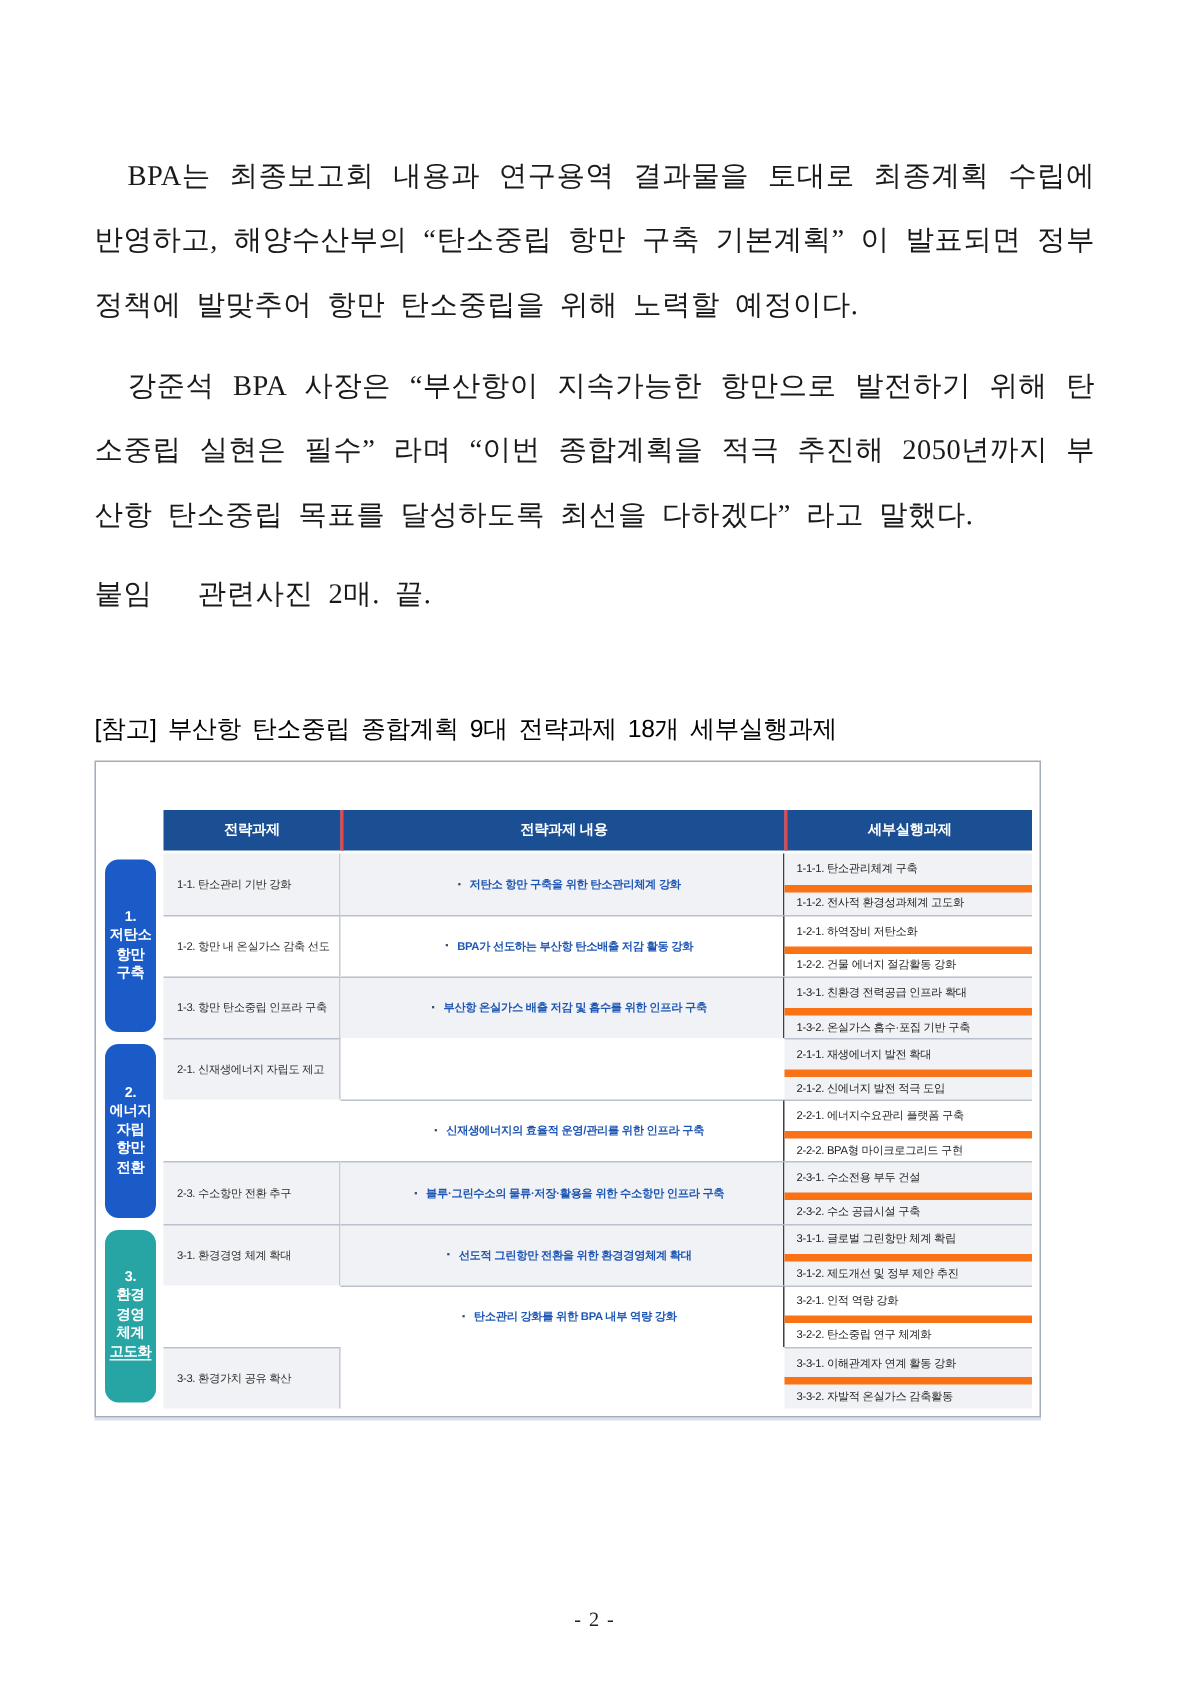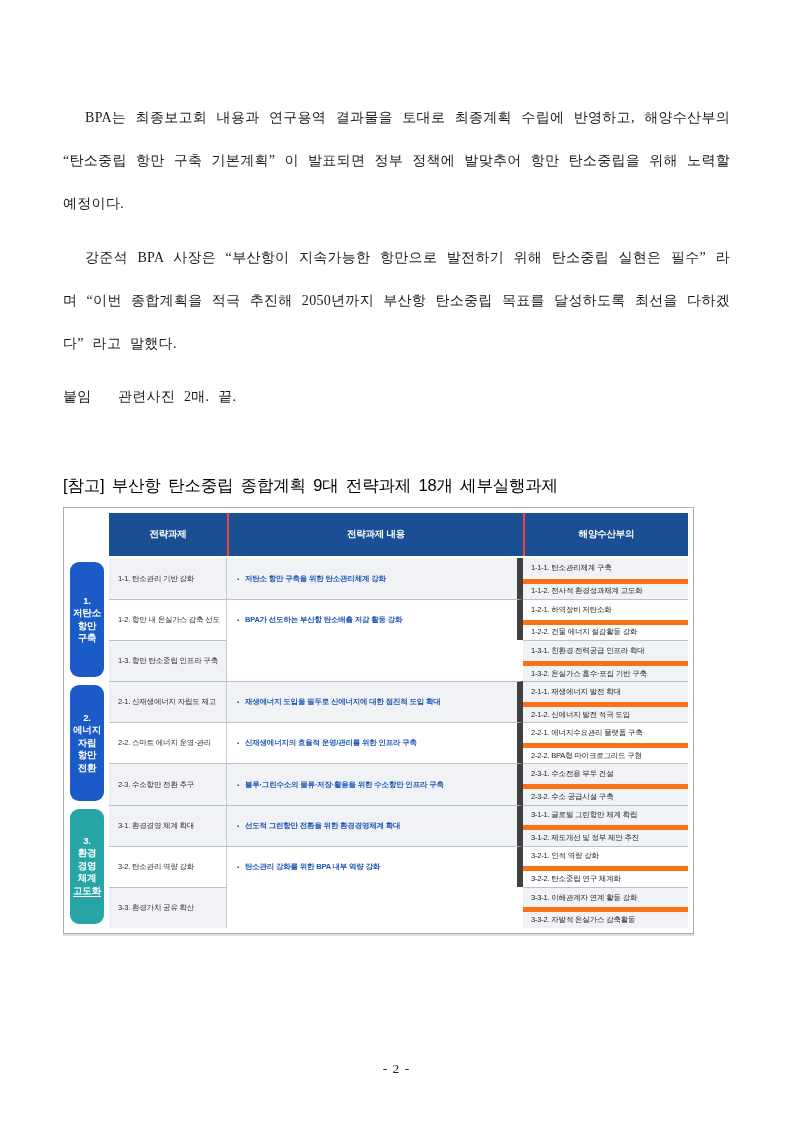--- a/index.html
+++ b/index.html
@@ -9,21 +9,21 @@
     background:#fff;
     font-family:"Liberation Serif", serif;
     color:#111;
     overflow:hidden;
     box-sizing:border-box;
     padding:96px 63px 0 63px;
   }
   
   .body-text{
     margin:0;
-    font-size:14px;
+    font-size:19px;
     line-height:43px;
     text-align:justify;
     word-spacing:5px;
     letter-spacing:.3px;
     color:#1a1a1a;
   }
   .indent{text-indent:22px;}
   .p2{margin-top:11px;}
   .p3{margin-top:10px;white-space:pre-wrap;}
   
@@ -44,21 +44,21 @@
     border:1px solid #a3adbb;
     box-shadow:0 2px 0 rgba(175,186,200,.45);
     padding:5px;
     background:#fff;
     font-family:"Liberation Sans", sans-serif;
   }
   .tgrid{
     display:grid;
     grid-template-columns:40px 118px 296px 1fr;
   }
-  .header-row{height:43px;margin-bottom:2px;}
+  .header-row{height:27px;margin-bottom:2px;margin-top:27px;}
   .th{
     background:#1b4f94;
     color:#fff;
     font-size:9.5px;
     font-weight:bold;
     display:flex;align-items:center;justify-content:center;
     letter-spacing:-.2px;
   }
   .th.sep{border-left:2px solid #ef4444;}
   .corner{background:transparent;}
@@ -80,22 +80,22 @@
   .sec-teal{background:#27a5a4;}
   .sec-box .ul{display:block;text-decoration:underline;text-underline-offset:2px;}
   .cell{
     display:flex;align-items:center;
     font-size:7.5px;
     letter-spacing:-.2px;
     color:#2b2b2b;
     box-sizing:border-box;
   }
   .c1{grid-column:2;border-right:1px solid #c6ccd6;padding-left:9px;}
-  .c2{grid-column:3;border-right:6px solid #404040;padding-left:10px;gap:6px;
-      color:#1f57b5;font-weight:bold;}
+  .c2{grid-column:3;border-right:1px solid #404040;padding-left:10px;gap:6px;
+      color:#1f57b5;font-weight:bold;justify-content:center;}
   .c3{grid-column:4;padding-left:8px;color:#222;text-align:center;}
   .bullet{font-size:6px;color:#334a6b;line-height:1;}
   .r1{grid-row:1/3}.r2{grid-row:3/5}.r3{grid-row:5/7}
   .s1{grid-row:1}.s2{grid-row:2}.s3{grid-row:3}.s4{grid-row:4}.s5{grid-row:5}.s6{grid-row:6}
   .bg{background:#f0f2f5;}
   .bt{border-top:1px solid #b9c1cd;}
   .mid{border-top:5px solid #f97316;}
   
   .page-number{
     margin-top:127px;
@@ -115,21 +115,21 @@
   <p class="body-text p3">붙임   관련사진 2매. 끝.</p>
 
   <h2 class="ref-title">[참고] 부산항 탄소중립 종합계획 9대 전략과제 18개 세부실행과제</h2>
 
   <div class="table-frame">
 
     <div class="tgrid header-row">
       <div class="corner"></div>
       <div class="th">전략과제</div>
       <div class="th sep">전략과제 내용</div>
-      <div class="th sep">해양수산부의</div>
+      <div class="th sep">세부실행과제</div>
     </div>
 
     <div class="tgrid section">
       <div class="sec-box sec-blue"><span>1.
 저탄소
 항만
 구축</span><span class="ul"></span></div>
 
       <div class="cell c1 r1 bg">1-1. 탄소관리 기반 강화</div>
       <div class="cell c2 r1 bg">
@@ -141,40 +141,39 @@
 
       <div class="cell c1 r2 bt">1-2. 항만 내 온실가스 감축 선도</div>
       <div class="cell c2 r2 bt">
           <span class="bullet">▪</span>
           <span>BPA가 선도하는 부산항 탄소배출 저감 활동 강화</span>
         </div>
       <div class="cell c3 s3 bt">1-2-1. 하역장비 저탄소화</div>
       <div class="cell c3 s4 mid">1-2-2. 건물 에너지 절감활동 강화</div>
 
       <div class="cell c1 r3 bg bt">1-3. 항만 탄소중립 인프라 구축</div>
+      <div class="cell c2 r3 bg bt">
+          <span class="bullet">▪</span>
+          <span>부산항 온실가스 배출 저감 및 흡수를 위한 인프라 구축</span>
+        </div>
       <div class="cell c3 s5 bg bt">1-3-1. 친환경 전력공급 인프라 확대</div>
       <div class="cell c3 s6 bg mid">1-3-2. 온실가스 흡수·포집 기반 구축</div>
     </div>
 
     <div class="tgrid section">
       <div class="sec-box sec-blue"><span>2.
 에너지
 자립
 항만
 전환</span><span class="ul"></span></div>
 
       <div class="cell c1 r1 bg bt">2-1. 신재생에너지 자립도 제고</div>
-      <div class="cell c2 r1 bg bt">
-          <span class="bullet">▪</span>
-          <span>재생에너지 도입을 필두로 신에너지에 대한 점진적 도입 확대</span>
-        </div>
       <div class="cell c3 s1 bg bt">2-1-1. 재생에너지 발전 확대</div>
       <div class="cell c3 s2 bg mid">2-1-2. 신에너지 발전 적극 도입</div>
 
-      <div class="cell c1 r2 bt">2-2. 스마트 에너지 운영·관리</div>
       <div class="cell c2 r2 bt">
           <span class="bullet">▪</span>
           <span>신재생에너지의 효율적 운영/관리를 위한 인프라 구축</span>
         </div>
       <div class="cell c3 s3 bt">2-2-1. 에너지수요관리 플랫폼 구축</div>
       <div class="cell c3 s4 mid">2-2-2. BPA형 마이크로그리드 구현</div>
 
       <div class="cell c1 r3 bg bt">2-3. 수소항만 전환 추구</div>
       <div class="cell c2 r3 bg bt">
           <span class="bullet">▪</span>
@@ -191,21 +190,20 @@
 체계</span><span class="ul">고도화</span></div>
 
       <div class="cell c1 r1 bg bt">3-1. 환경경영 체계 확대</div>
       <div class="cell c2 r1 bg bt">
           <span class="bullet">▪</span>
           <span>선도적 그린항만 전환을 위한 환경경영체계 확대</span>
         </div>
       <div class="cell c3 s1 bg bt">3-1-1. 글로벌 그린항만 체계 확립</div>
       <div class="cell c3 s2 bg mid">3-1-2. 제도개선 및 정부 제안 추진</div>
 
-      <div class="cell c1 r2 bt">3-2. 탄소관리 역량 강화</div>
       <div class="cell c2 r2 bt">
           <span class="bullet">▪</span>
           <span>탄소관리 강화를 위한 BPA 내부 역량 강화</span>
         </div>
       <div class="cell c3 s3 bt">3-2-1. 인적 역량 강화</div>
       <div class="cell c3 s4 mid">3-2-2. 탄소중립 연구 체계화</div>
 
       <div class="cell c1 r3 bg bt">3-3. 환경가치 공유 확산</div>
       <div class="cell c3 s5 bg bt">3-3-1. 이해관계자 연계 활동 강화</div>
       <div class="cell c3 s6 bg mid">3-3-2. 자발적 온실가스 감축활동</div>

